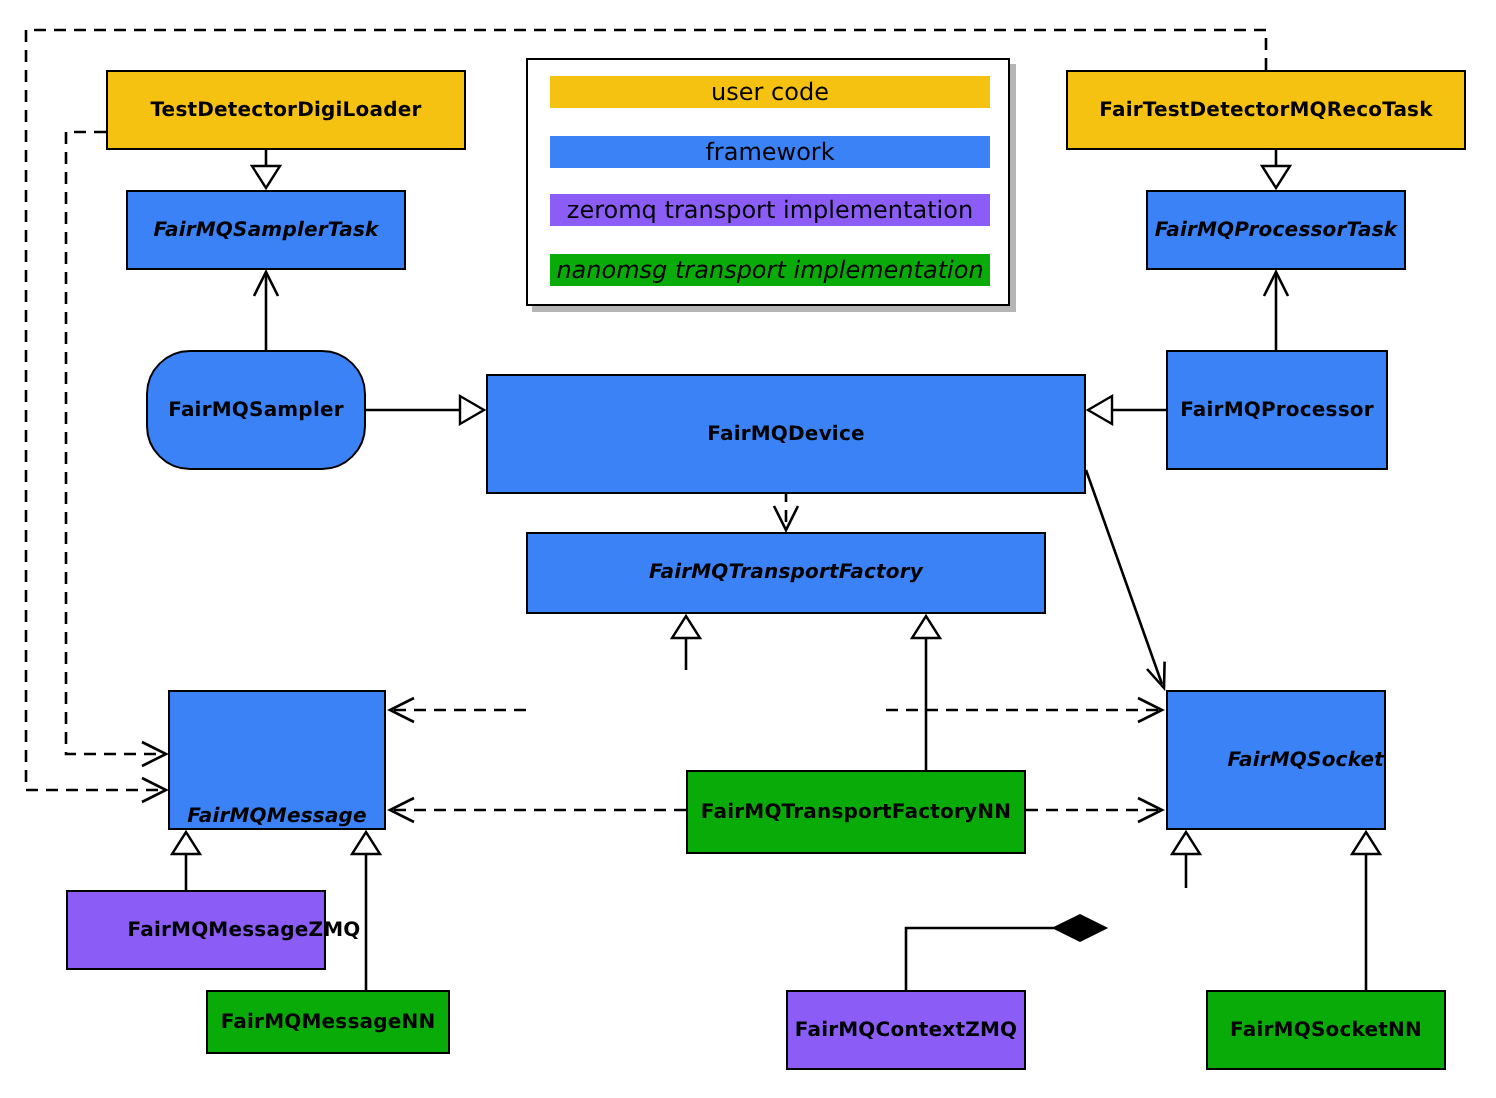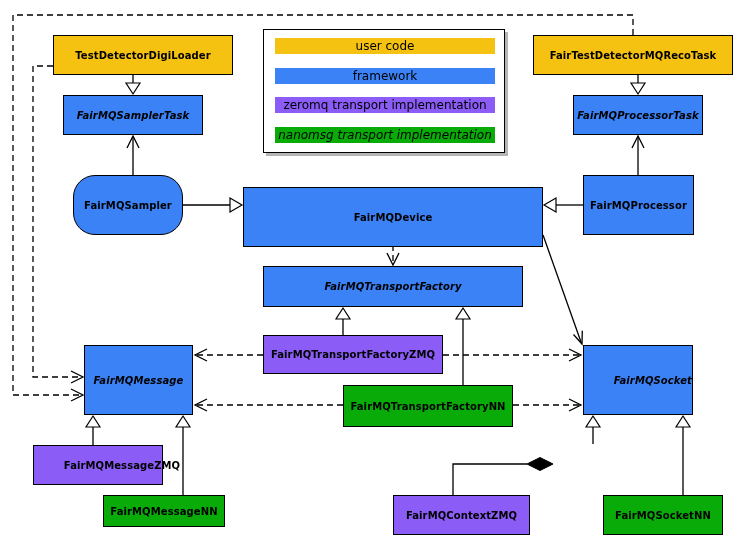--- a/index.html
+++ b/index.html
@@ -159,38 +159,35 @@
   </div>
   <div class="node framework" style="left:243px;top:175px;width:300px;height:60px;margin-top:12px;">
     <span>FairMQDevice</span>
   </div>
   <div class="node framework" style="left:583px;top:175px;width:111px;height:60px;">
     <span>FairMQProcessor</span>
   </div>
   <div class="node framework abstract" style="left:263px;top:266px;width:260px;height:41px;">
     <span>FairMQTransportFactory</span>
   </div>
-  <div class="node zeromq" style="left:263px;top:335px;width:180px;height:39px;">
-    <span>FairMQTransportFactoryZMQ</span>
-  </div>
   <div class="node nanomsg" style="left:343px;top:385px;width:170px;height:42px;">
     <span>FairMQTransportFactoryNN</span>
   </div>
-  <div class="node framework abstract" style="left:84px;top:345px;width:109px;height:70px;">
+  <div class="node framework abstract" style="left:84px;top:345px;width:109px;height:70px;align-items:flex-end;">
     <span>FairMQMessage</span>
   </div>
   <div class="node framework abstract" style="left:583px;top:345px;width:110px;height:70px;justify-content:flex-end;">
     <span>FairMQSocket</span>
   </div>
   <div class="node zeromq" style="left:33px;top:445px;width:130px;height:40px;padding-left:48px;">
     <span>FairMQMessageZMQ</span>
   </div>
   <div class="node nanomsg" style="left:103px;top:495px;width:122px;height:32px;">
     <span>FairMQMessageNN</span>
   </div>
-  <div class="node zeromq" style="left:393px;top:495px;width:137px;height:40px;">
+  <div class="node zeromq" style="left:393px;top:495px;width:120px;height:40px;">
     <span>FairMQContextZMQ</span>
   </div>
   <div class="node nanomsg" style="left:603px;top:495px;width:120px;height:40px;">
     <span>FairMQSocketNN</span>
   </div>
 
 </div>
 
 </body></html>

